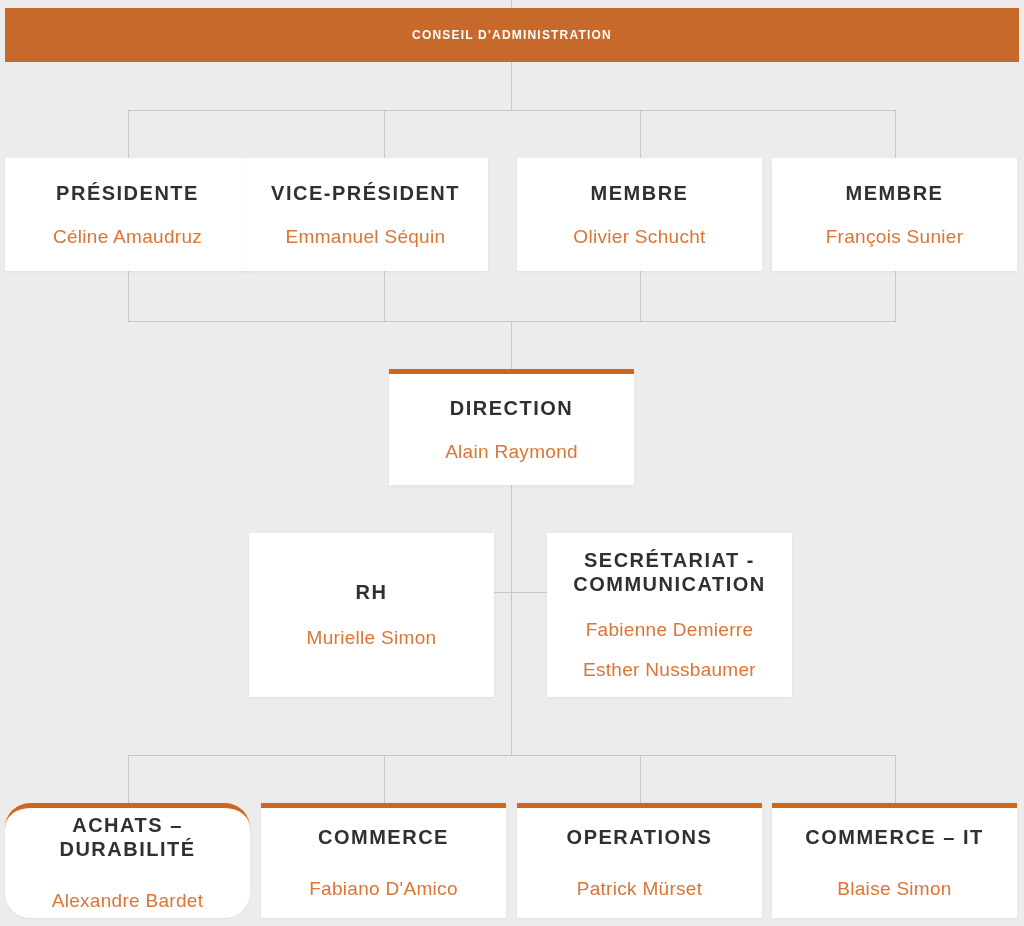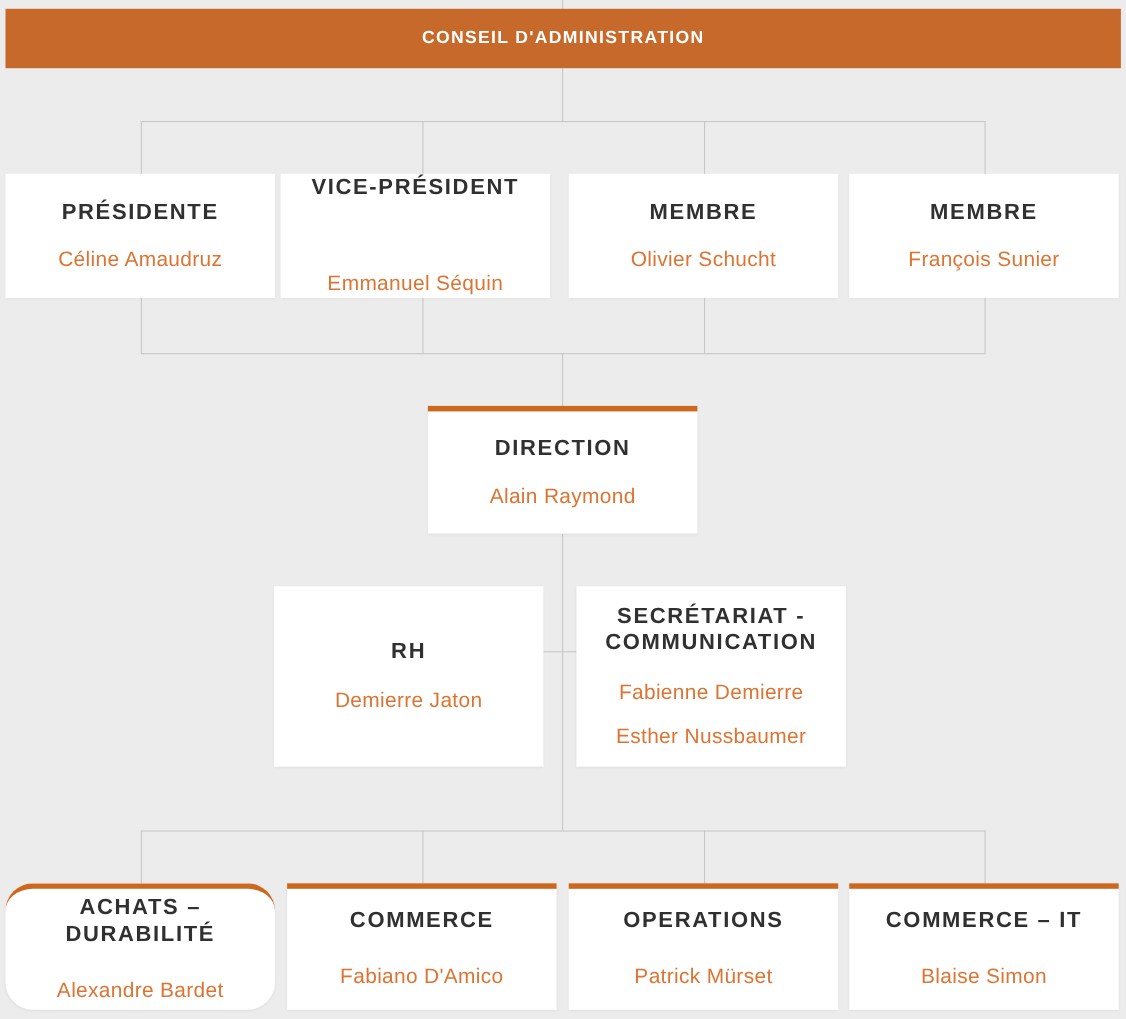--- a/index.html
+++ b/index.html
@@ -28,21 +28,21 @@
   .line.v{width:1px;}
   .line.h{height:1px;}
 
   
   .banner{
     position:absolute;left:5px;top:8px;width:1014px;height:54px;
     background:var(--banner-orange);
     display:flex;align-items:center;justify-content:center;
   }
   .banner .label{
-    color:#fff;font-size:16px;font-weight:bold;letter-spacing:1.2px;
+    color:#fff;font-size:12px;font-weight:bold;letter-spacing:1.2px;
   }
 
   
   .node{
     position:absolute;
     background:var(--box-white);
     display:flex;flex-direction:column;align-items:center;justify-content:center;
     text-align:center;
     box-shadow:0 1px 3px rgba(0,0,0,0.05);
   }
@@ -52,26 +52,26 @@
     line-height:24px;
   }
   .node .name{
     color:var(--name-orange);font-size:19px;letter-spacing:0.3px;
     line-height:24px;margin-top:20px;
   }
   .node .name + .name{margin-top:0;}
 
   
   .board-box{top:158px;width:245px;height:113px;}
-  .b1{left:5px;}  .b2{left:255px;justify-content:space-between;} .b3{left:517px;} .b4{left:772px;}
+  .b1{left:5px;}  .b2{left:243px;} .b3{left:517px;} .b4{left:772px;}
 
   .direction-box{left:389px;top:369px;width:245px;height:116px;}
 
   .staff-box{top:533px;width:245px;height:164px;}
-  .s1{left:249px;} .s2{left:524px;}
+  .s1{left:249px;} .s2{left:547px;}
   .staff-box .name{margin-top:22px;}
   .staff-box .name + .name{margin-top:16px;}
 
   .dept-box{top:803px;width:245px;height:115px;}
   .d1{left:5px;border-radius:25px;}  .d2{left:261px;} .d3{left:517px;} .d4{left:772px;}
   .dept-box .name{margin-top:28px;}
 </style>
 </head>
 <body>
 
@@ -118,21 +118,21 @@
     <span class="name">François Sunier</span>
   </div>
 
   <div class="node direction-box accent-top">
     <span class="title">DIRECTION</span>
     <span class="name">Alain Raymond</span>
   </div>
 
   <div class="node staff-box s1">
     <span class="title">RH</span>
-    <span class="name">Demierre Jaton</span>
+    <span class="name">Murielle Simon</span>
   </div>
   <div class="node staff-box s2">
     <span class="title">SECRÉTARIAT -</span>
     <span class="title">COMMUNICATION</span>
     <span class="name">Fabienne Demierre</span>
     <span class="name">Esther Nussbaumer</span>
   </div>
 
   <div class="node dept-box accent-top d1">
     <span class="title">ACHATS – DURABILITÉ</span>

